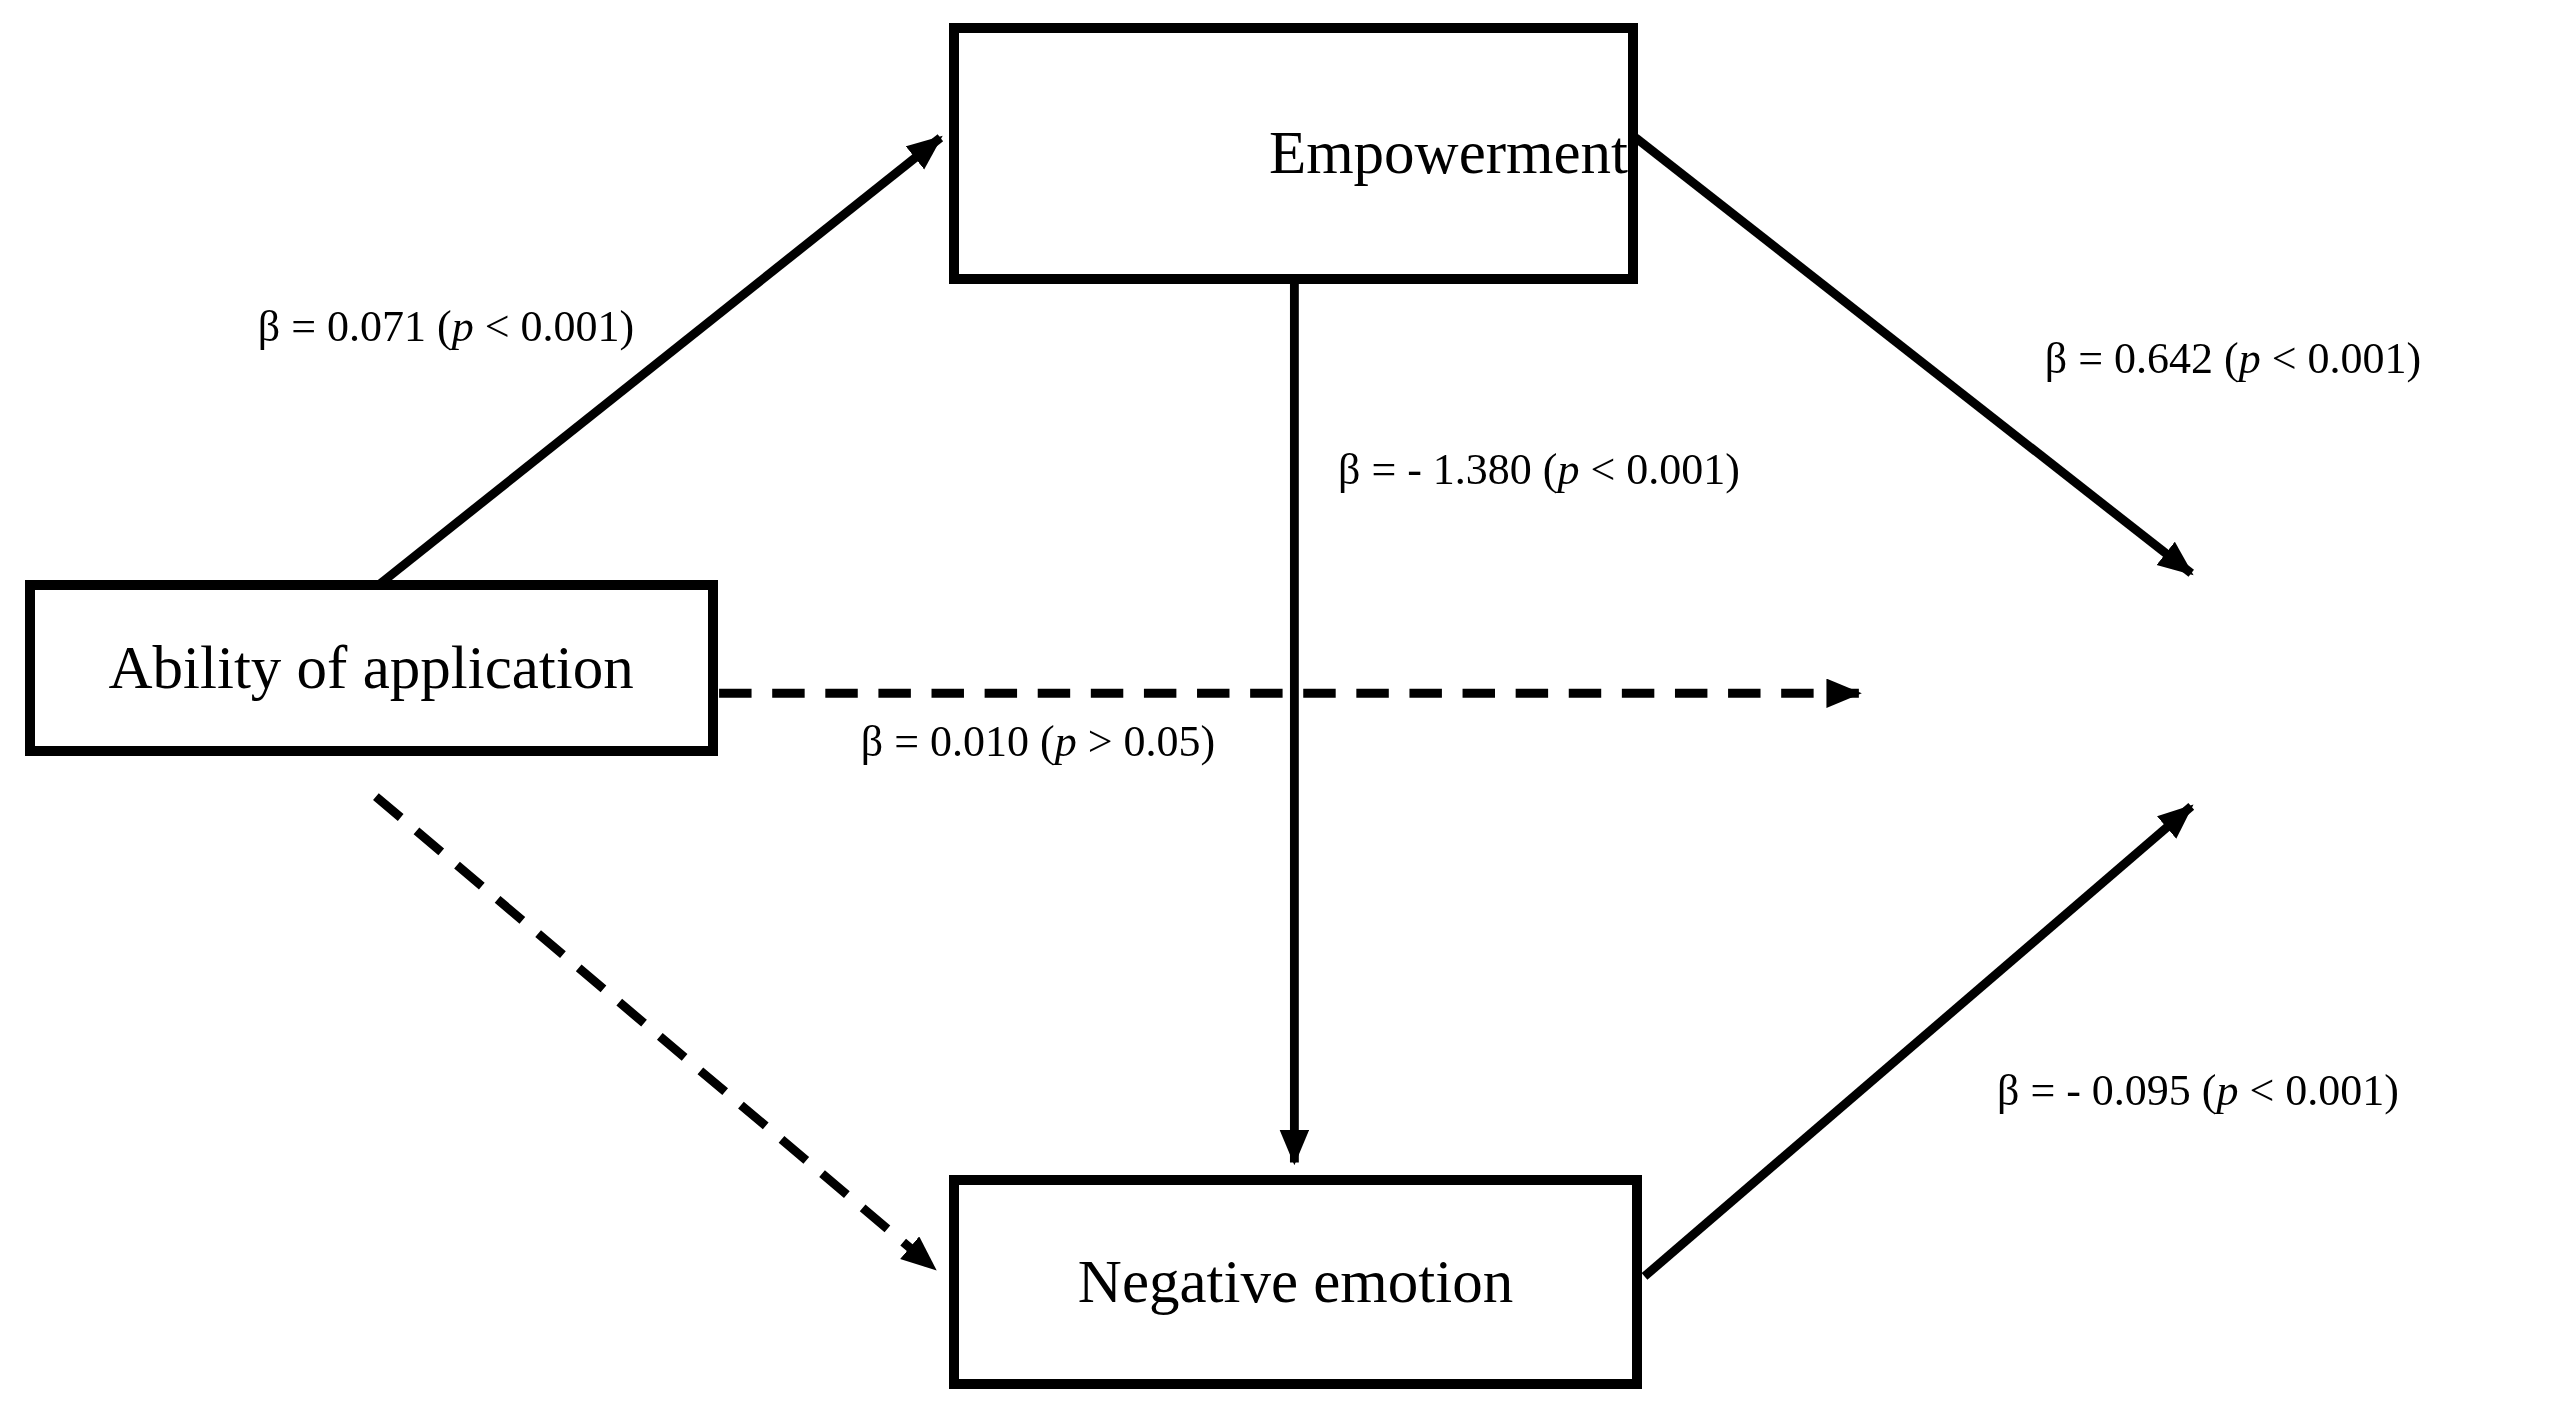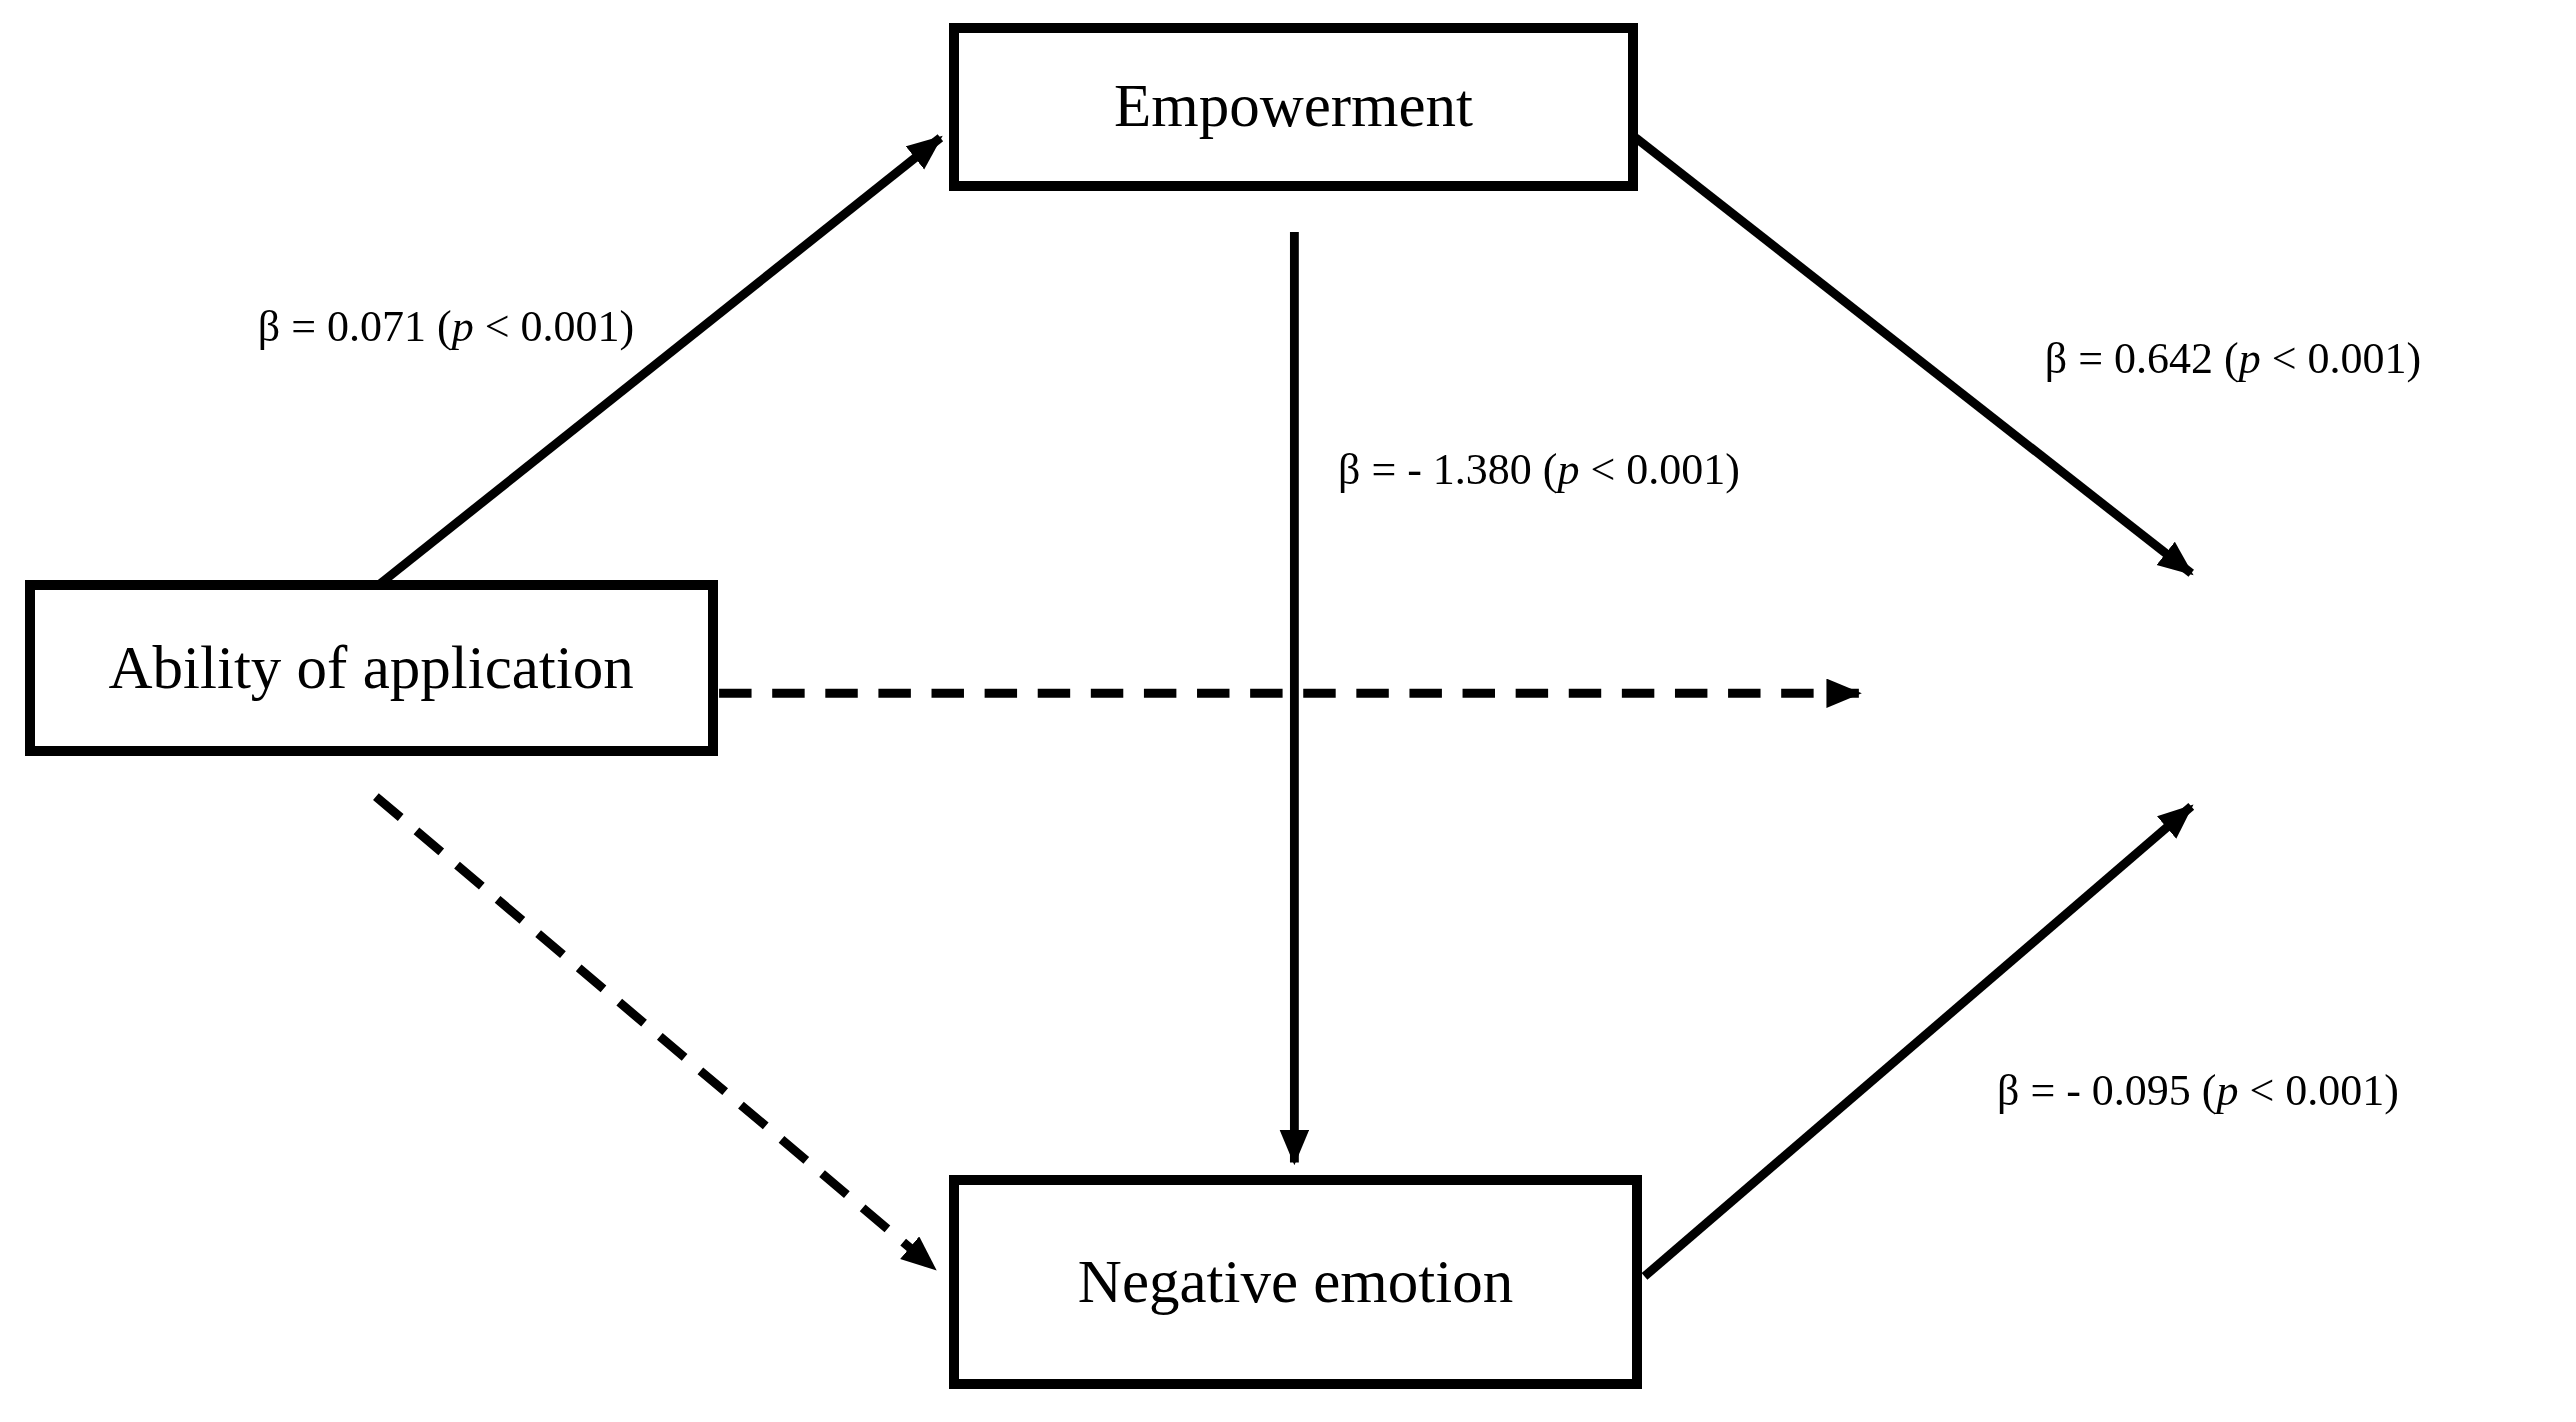--- a/index.html
+++ b/index.html
@@ -58,21 +58,21 @@
 
     <line class="edge-line dashed" x1="731" y1="705" x2="1890" y2="705" marker-end="url(#arrowhead)"></line>
 
     <line class="edge-line" x1="1663" y1="140" x2="2228" y2="583" marker-end="url(#arrowhead)"></line>
 
     <line class="edge-line" x1="1316" y1="236" x2="1316" y2="1182" marker-end="url(#arrowhead)"></line>
 
     <line class="edge-line" x1="1672" y1="1298" x2="2228" y2="820" marker-end="url(#arrowhead)"></line>
   </svg>
 
-  <div class="node" style="left:949px; top:22.6px; width:689px; height:168px;">
+  <div class="node" style="left:949px; top:22.6px; width:689px; height:261px;justify-content:flex-end;">
     <span>Empowerment</span>
   </div>
 
   <div class="node" style="left:24.6px; top:580px; width:693px; height:176px;">
     <span>Ability of application</span>
   </div>
 
 
   <div class="node" style="left:949px; top:1175px; width:693px; height:214px;">
     <span>Negative emotion</span>
@@ -83,20 +83,23 @@
   </div>
 
   <div class="edge-label" style="left:2233px; top:358px;text-align:right;">
     <span>β = 0.642 (</span><em>p</em><span> &lt; 0.001)</span>
   </div>
 
   <div class="edge-label" style="left:1539px; top:469px;">
     <span>β = - 1.380 (</span><em>p</em><span> &lt; 0.001)</span>
   </div>
 
+  <div class="edge-label" style="left:1038px; top:741px;">
+    <span>β = 0.010 (</span><em>p</em><span> &gt; 0.05)</span>
+  </div>
 
 
   <div class="edge-label" style="left:2198px; top:1090px;">
     <span>β = - 0.095 (</span><em>p</em><span> &lt; 0.001)</span>
   </div>
 
 </div>
 
 
 </body></html>

